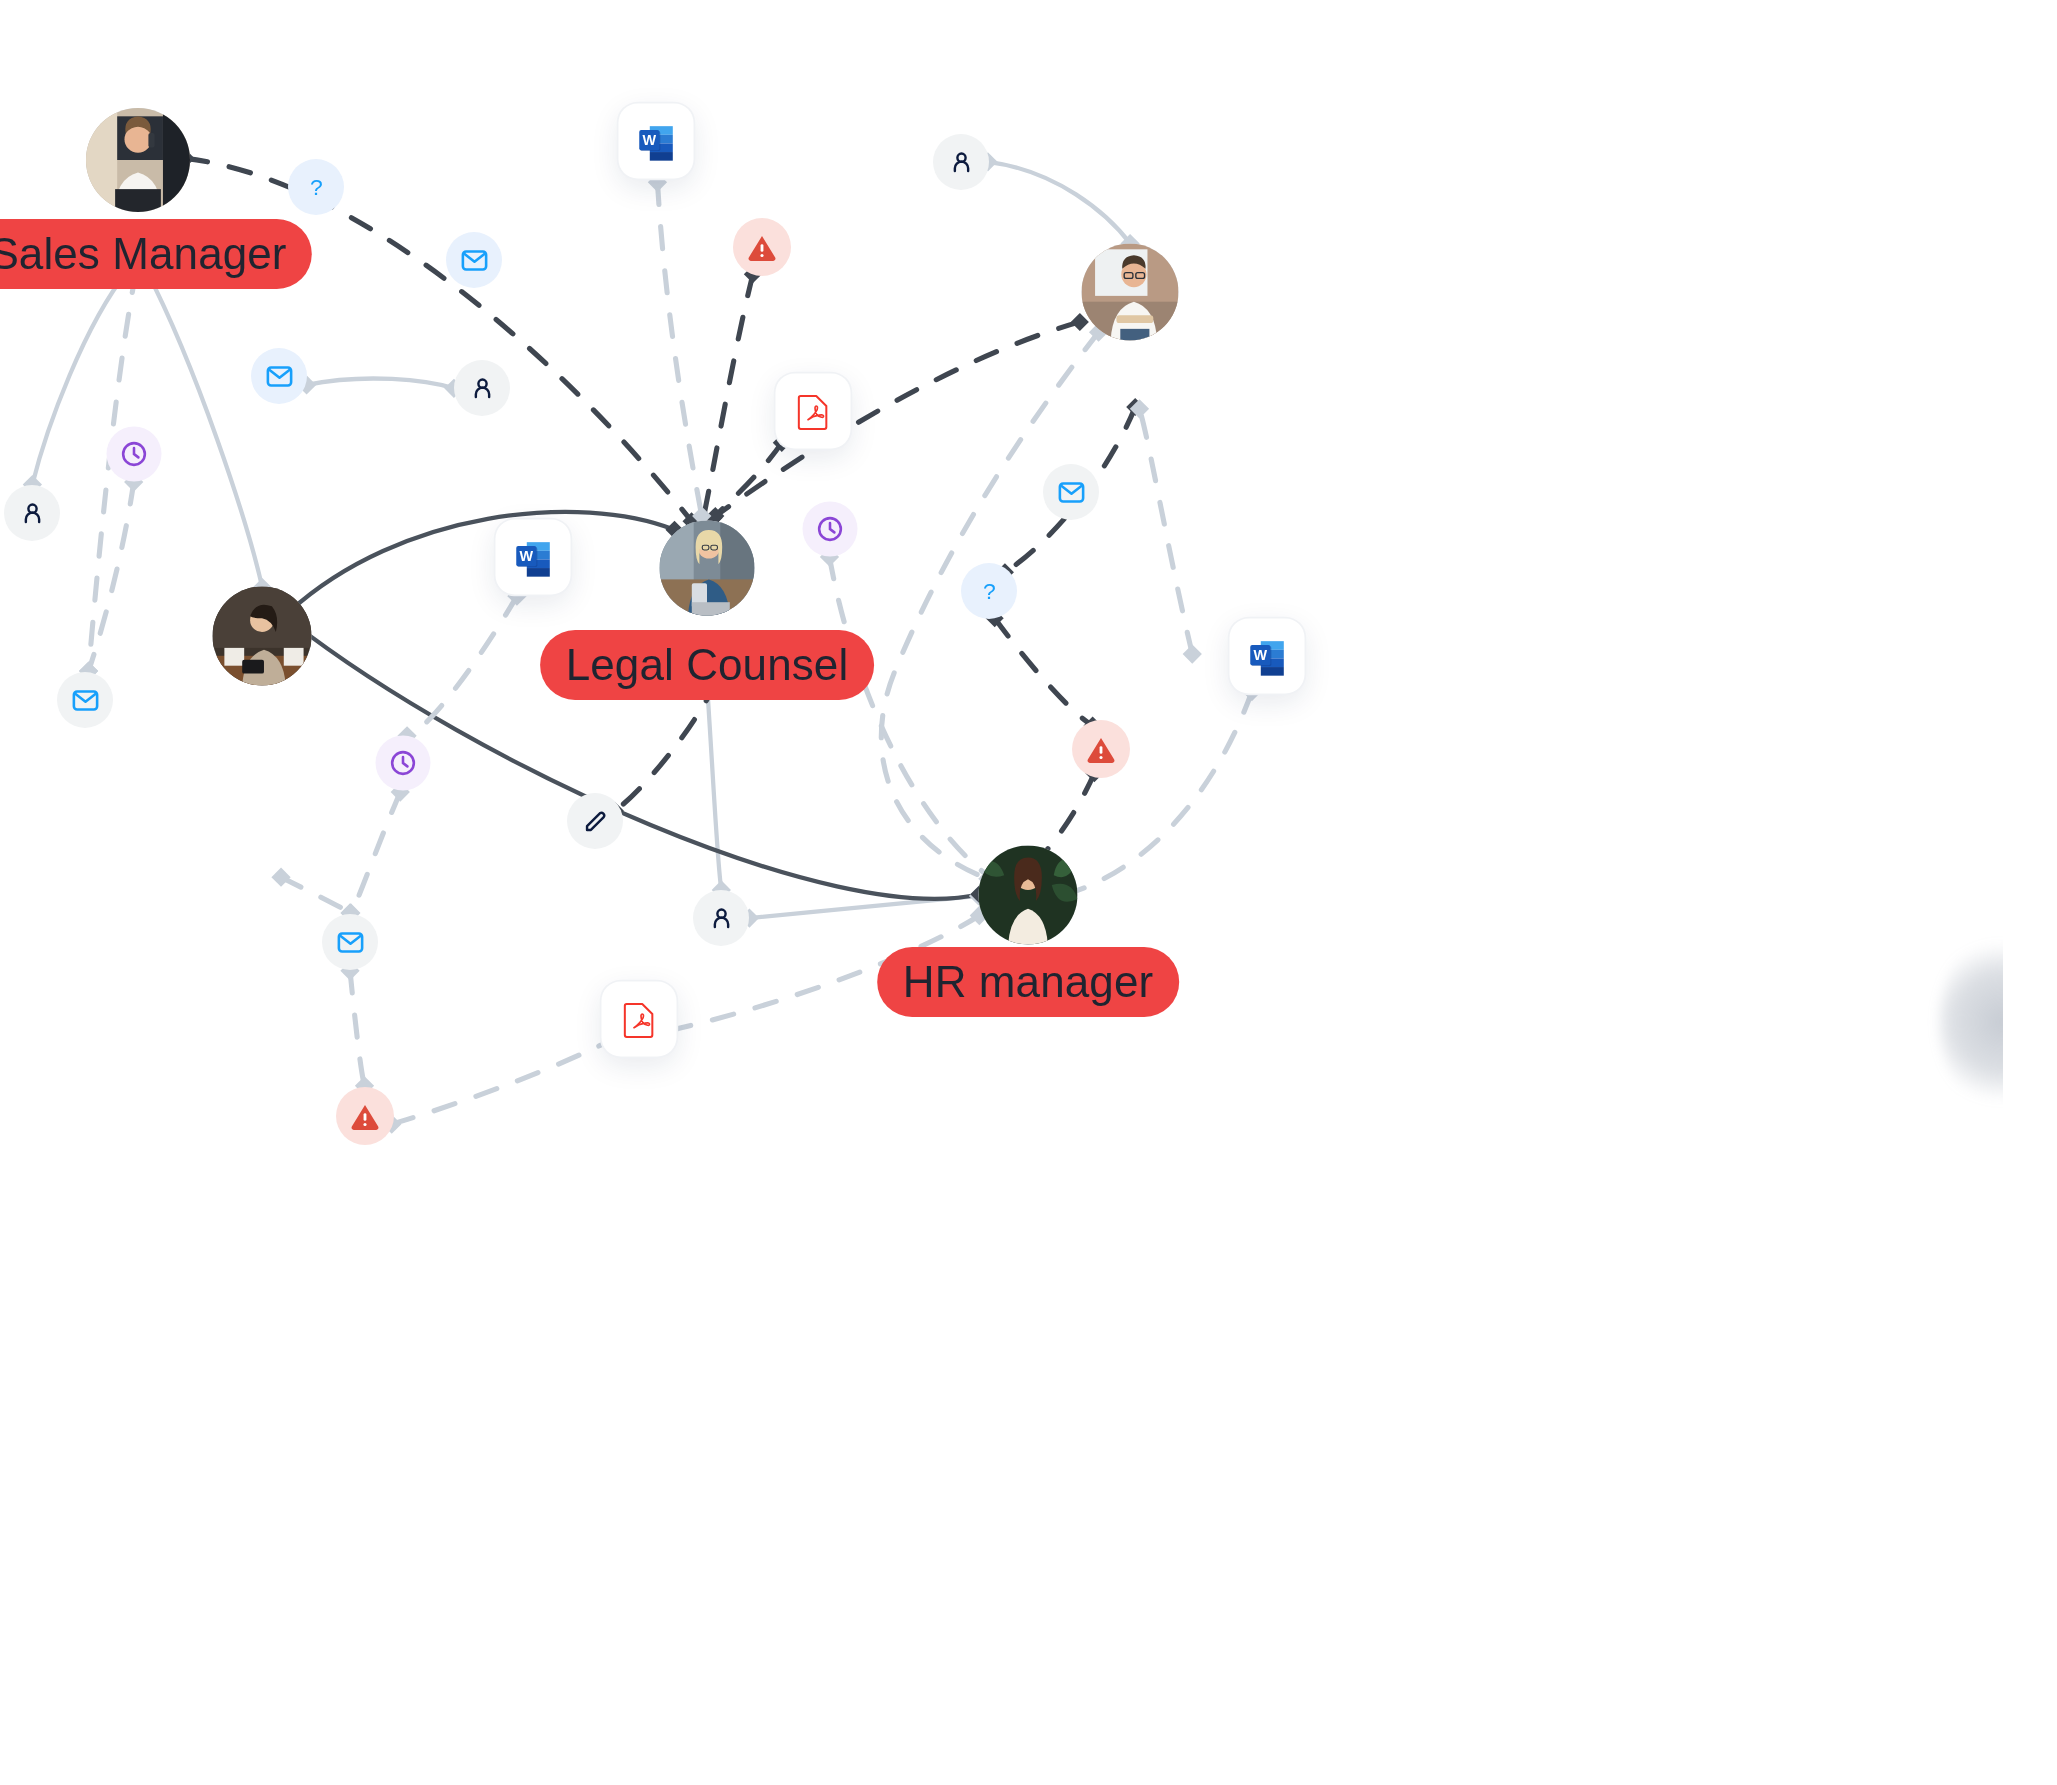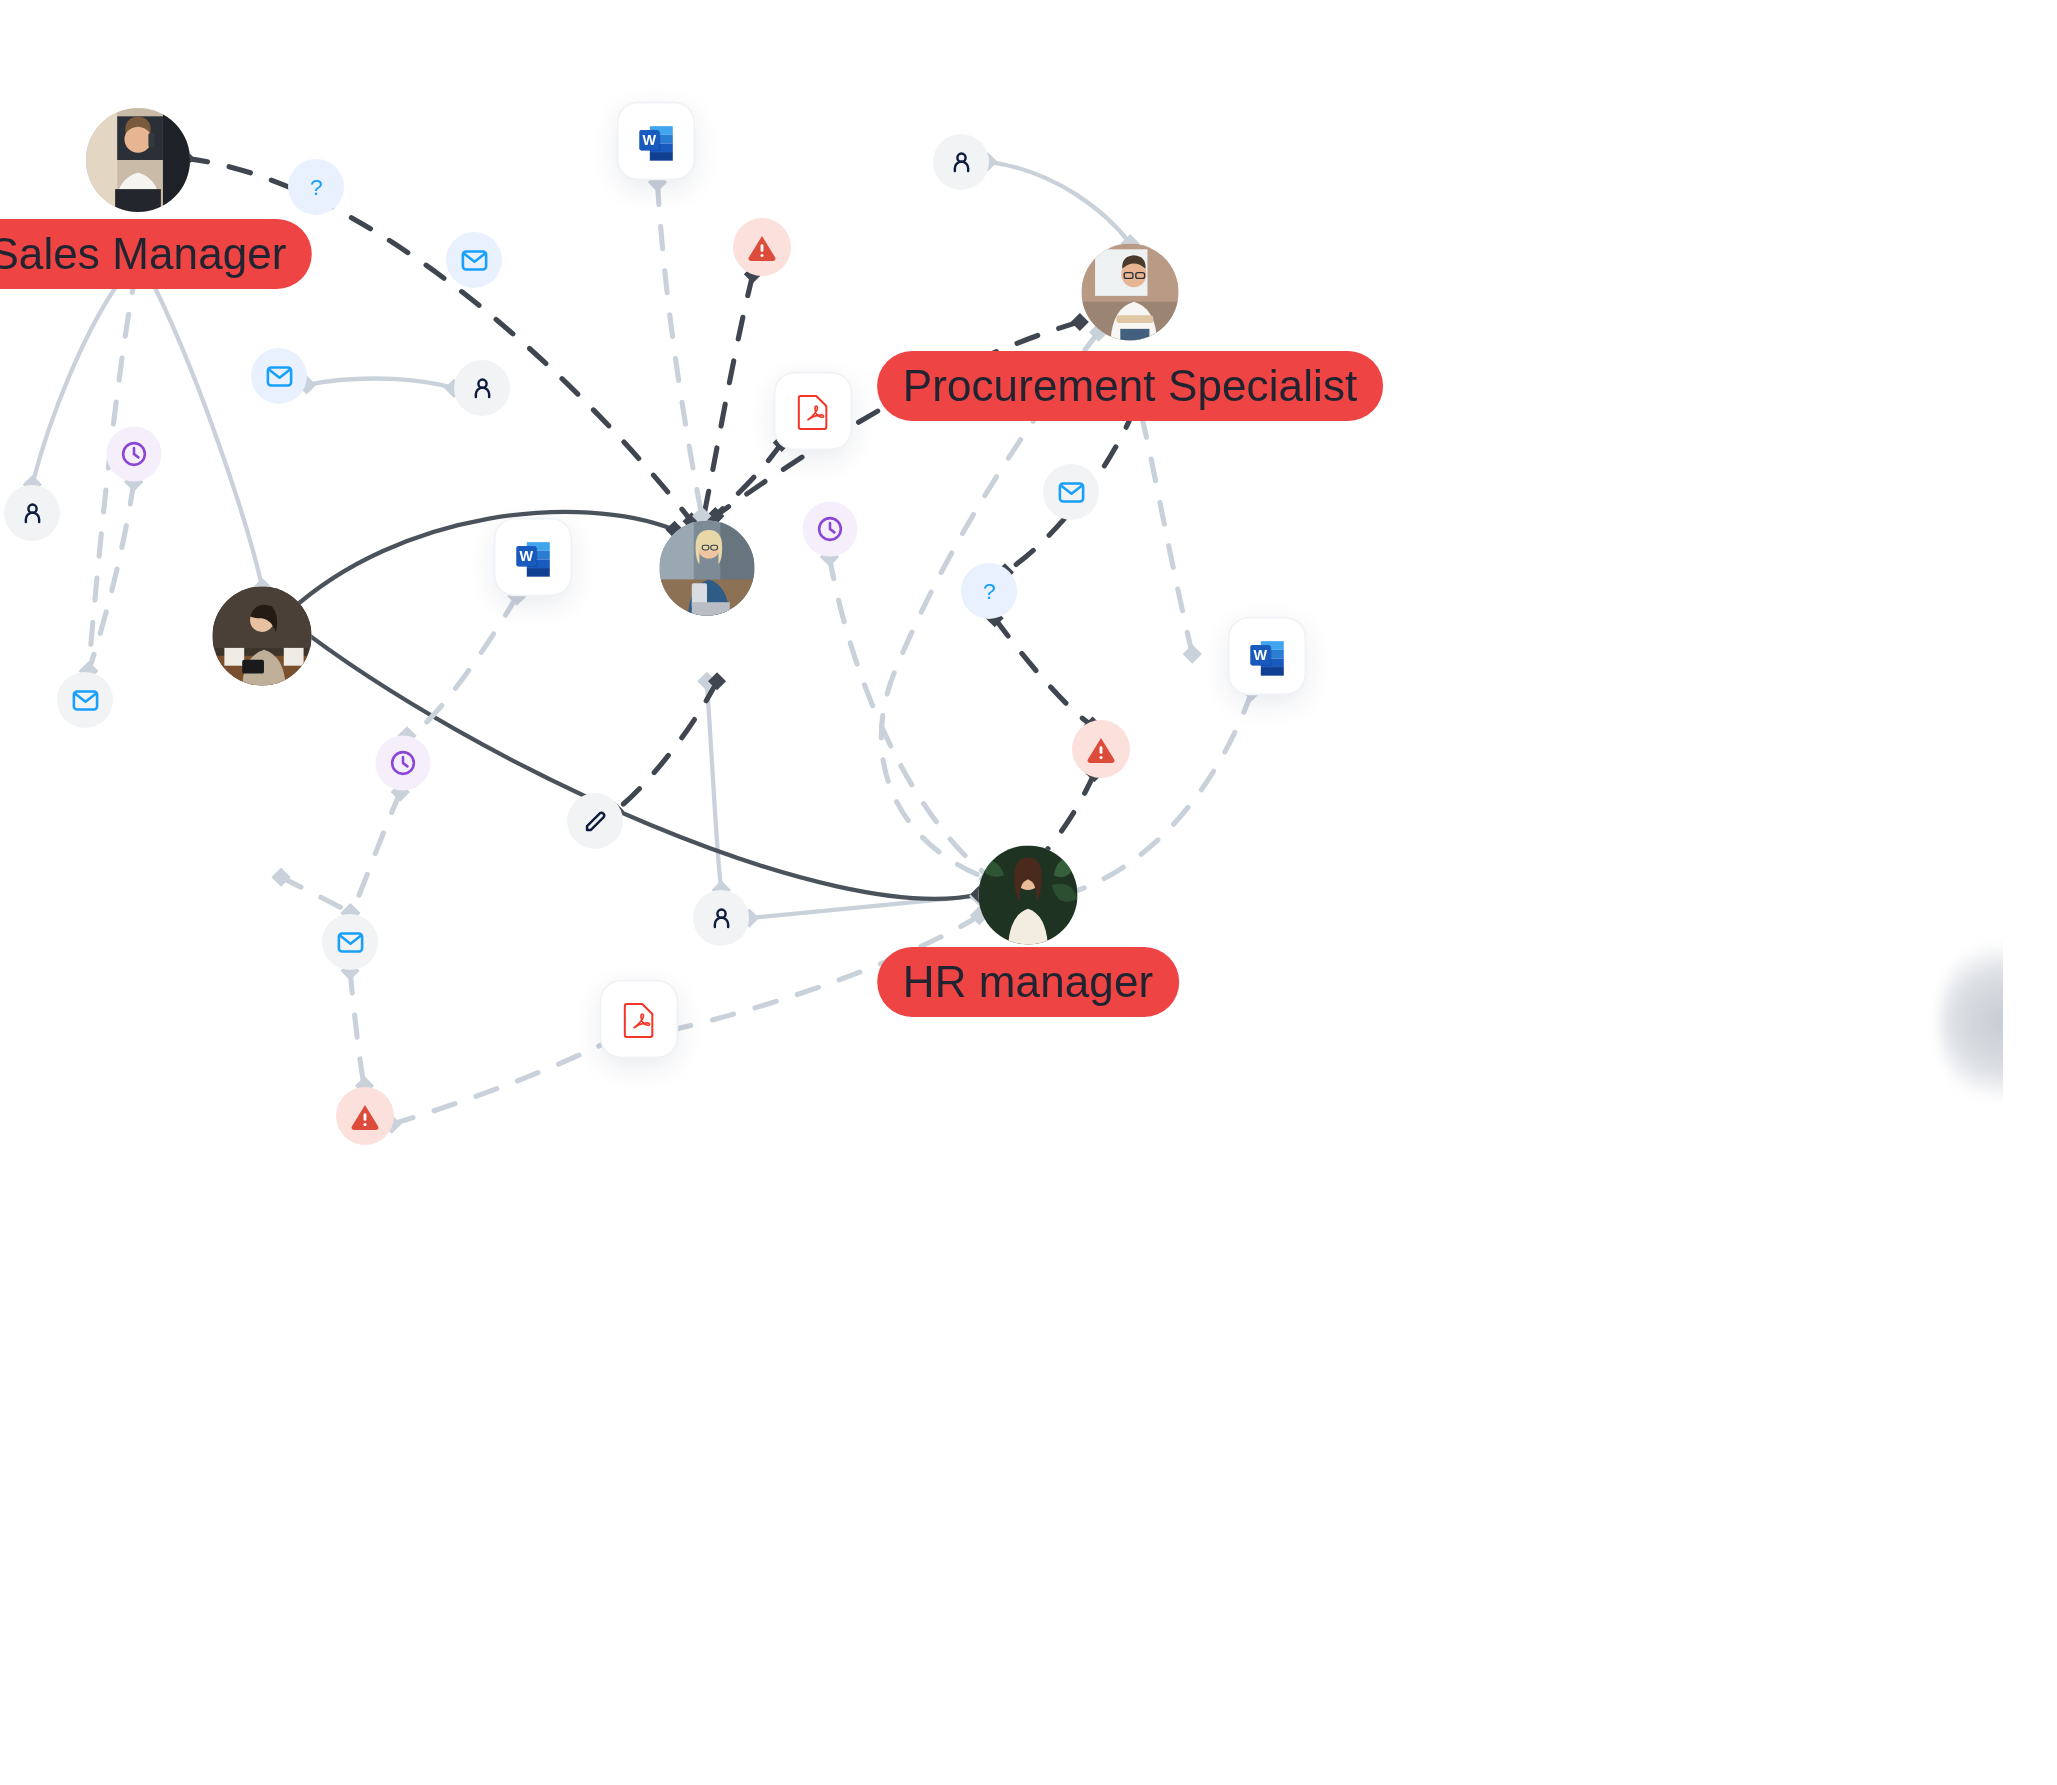--- a/index.html
+++ b/index.html
@@ -170,21 +170,20 @@
         <rect x="0" y="60" width="100" height="40" fill="#9c8472"></rect>
         <circle cx="54" cy="32" r="13" fill="#e8b593"></circle>
         <path d="M42 26 q12 -11 24 0 q1 -13 -12 -14 q-13 1 -12 14z" fill="#4a3a2c"></path>
         <rect x="44" y="30" width="9" height="6" rx="2" fill="none" stroke="#2b3038" stroke-width="1.4"></rect>
         <rect x="56" y="30" width="9" height="6" rx="2" fill="none" stroke="#2b3038" stroke-width="1.4"></rect>
         <path d="M30 100 q2 -34 24 -40 q22 6 24 40z" fill="#f7f6f3"></path>
         <rect x="36" y="74" width="38" height="8" rx="3" fill="#e0c7a4"></rect>
         <rect x="40" y="88" width="30" height="12" fill="#43607f"></rect>
       </svg>
     </div>
-    <div class="pill" style="left:1130px;top:351px;">Procurement Specialist</div>
 
     <div class="node avatar" style="left:262px;top:636px;width:99px;height:99px;">
       <svg class="ph" viewBox="0 0 100 100">
         <rect width="100" height="100" fill="#3c332b"></rect>
         <rect x="0" y="0" width="100" height="62" fill="#4a4038"></rect>
         <rect x="0" y="70" width="100" height="30" fill="#7a4f2e"></rect>
         <circle cx="50" cy="34" r="12" fill="#e8c2a0"></circle>
         <path d="M38 30 q6 -16 22 -10 q8 10 4 26 q-4 -12 -14 -14 q-10 0 -12 -2z" fill="#241b15"></path>
         <path d="M30 100 q2 -30 22 -36 q20 6 22 36z" fill="#bfae98"></path>
         <rect x="12" y="62" width="20" height="18" fill="#efece6"></rect>
@@ -201,20 +200,21 @@
         <rect x="0" y="62" width="100" height="38" fill="#8d7154"></rect>
         <circle cx="52" cy="28" r="12" fill="#f0c3a1"></circle>
         <path d="M38 28 q0 -18 14 -18 q14 0 14 18 q0 14 -4 18 l0 -16 q-10 4 -20 0 l0 16 q-4 -4 -4 -18z" fill="#e8d8a8"></path>
         <rect x="45" y="26" width="7" height="5" rx="2" fill="none" stroke="#343a42" stroke-width="1.2"></rect>
         <rect x="54" y="26" width="7" height="5" rx="2" fill="none" stroke="#343a42" stroke-width="1.2"></rect>
         <path d="M30 100 q2 -32 22 -38 q20 6 22 38z" fill="#2f5c86"></path>
         <rect x="34" y="66" width="16" height="26" rx="2" fill="#d8dde2"></rect>
         <rect x="34" y="86" width="40" height="14" fill="#b9bec4"></rect>
       </svg>
     </div>
+    <div class="pill" style="left:707px;top:630px;">Legal Counsel</div>
 
     <div class="node avatar" style="left:1028px;top:895px;width:99px;height:99px;">
       <svg class="ph" viewBox="0 0 100 100">
         <rect width="100" height="100" fill="#1f3322"></rect>
         <path d="M0 20 q18 -12 26 10 q-16 6 -26 -10z" fill="#2f5434"></path>
         <path d="M100 14 q-20 -6 -24 16 q16 8 24 -16z" fill="#35603a"></path>
         <path d="M74 40 q20 -6 26 14 q-20 10 -26 -14z" fill="#2c4f31"></path>
         <circle cx="50" cy="32" r="13" fill="#e9bb96"></circle>
         <path d="M36 32 q0 -20 14 -20 q14 0 14 20 q0 18 -6 24 q2 -18 -8 -22 q-10 4 -8 22 q-6 -6 -6 -24z" fill="#4a2a1c"></path>
         <path d="M30 100 q2 -30 20 -36 q18 6 20 36z" fill="#f3ece0"></path>

